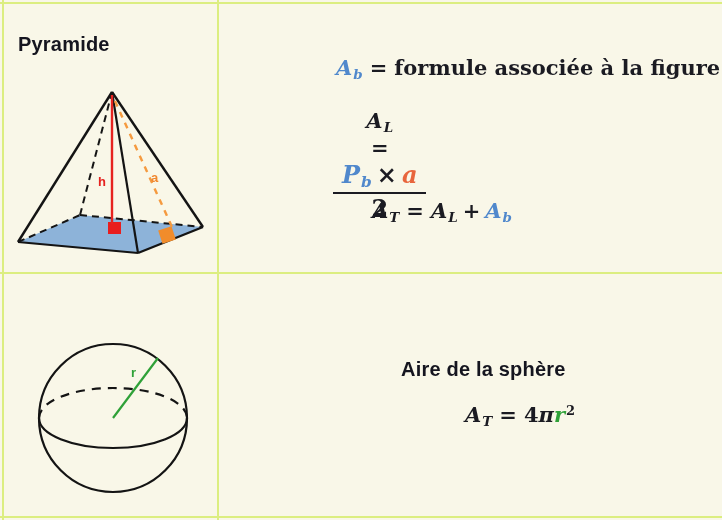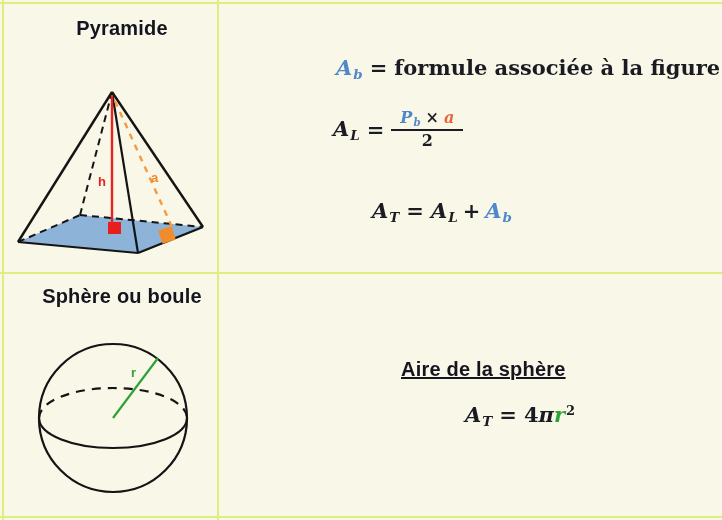--- a/index.html
+++ b/index.html
@@ -6,45 +6,45 @@
   .page {
     position:relative; width:722px; height:520px;
     background:#f9f7e8; overflow:hidden;
     font-family:"Liberation Sans", sans-serif;
   }
   .gridline { position:absolute; background:#dcee80; }
   .hline { left:0; width:722px; height:2px; }
   .vline { top:0; height:520px; width:2px; }
 
   .cell-title {
-    position:absolute; margin:0; color:#15151f;
+    position:absolute; margin:16px; color:#15151f;
     font-weight:800; font-size:20px; letter-spacing:0.2px;
-    width:240px; left:2px; text-align:center;
+    width:240px; left:2px; 
   }
   .sub-title {
     position:absolute; margin:0; color:#15151f;
     font-weight:800; font-size:20px; letter-spacing:0.2px;
   }
 
   .math {
     position:absolute; font-family:"DejaVu Serif", serif;
     color:#1b1b22; font-size:21px; white-space:nowrap;font-weight:bold;
   }
   .var { font-style:italic; }
   .sub { font-size:0.64em; font-style:italic; vertical-align:-0.28em; margin-left:1px; }
   .sup { font-size:0.62em; vertical-align:0.55em; margin-left:1px; }
   .blue { color:#5088cc; }
   .orange { color:#e8653c; }
   .green { color:#2fa138; }
   .op { margin:0 7px; }
   .op-tight { margin:0 5px; }
 
-  .math-row { display:flex; align-items:center; }
+  .math-row { display:flex; align-items:center;flex-direction:column; }
   .frac { display:inline-flex; flex-direction:column; align-items:center; }
-  .frac .num, .frac .den { padding:0 9px; font-size:16px; line-height:1.25; }
+  .frac .num, .frac .den { padding:0 9px; font-size:24px; line-height:1.25; }
   .fracbar { align-self:stretch; height:2px; background:#1b1b22; }
 
   svg text { font-family:"Liberation Sans", sans-serif; font-weight:bold; }
 </style>
 </head>
 <body>
 
 <div class="page">
 
   <div class="gridline hline" style="top:2px;"></div>
@@ -89,29 +89,28 @@
       <span class="num"><span class="var blue">P</span><span class="sub blue">b</span><span class="op-tight">×</span><span class="var orange">a</span></span>
       <span class="fracbar"></span>
       <span class="den">2</span>
     </span>
   </div>
 
   <div class="math" style="left:333px; top:198px;margin-left:39px;">
     <span class="var">A</span><span class="sub">T</span><span class="op">=</span><span class="var">A</span><span class="sub">L</span><span class="op-tight">+</span><span class="var blue">A</span><span class="sub blue">b</span>
   </div>
 
-  <h2 class="cell-title" style="top:285px;">Sphère ou boule</h2>
 
   <svg style="position:absolute; left:25px; top:330px;" width="180" height="178" viewBox="0 0 180 178">
     <circle cx="88" cy="88" r="74" fill="none" stroke="#141414" stroke-width="2.2"></circle>
     <path d="M 14 88 A 74 30 0 0 1 162 88" fill="none" stroke="#141414" stroke-width="2.2" stroke-dasharray="9 7"></path>
     <path d="M 14 88 A 74 30 0 0 0 162 88" fill="none" stroke="#141414" stroke-width="2.2"></path>
     <line x1="88" y1="88" x2="133" y2="28" stroke="#2fa138" stroke-width="2.2"></line>
     <text x="106" y="47" font-size="13" fill="#2fa138">r</text>
   </svg>
 
-  <h3 class="sub-title" style="left:401px; top:358px; font-size:20px;text-decoration:underline;">Aire de la sphère</h3>
+  <h3 class="sub-title" style="left:401px; top:358px; font-size:20px;">Aire de la sphère</h3>
 
   <div class="math" style="left:437px; top:402px;margin-left:28px;">
     <span class="var">A</span><span class="sub">T</span><span class="op">=</span><span>4</span><span class="var">π</span><span class="var green">r</span><span class="sup">2</span>
   </div>
 
 </div>
 
 </body></html>

